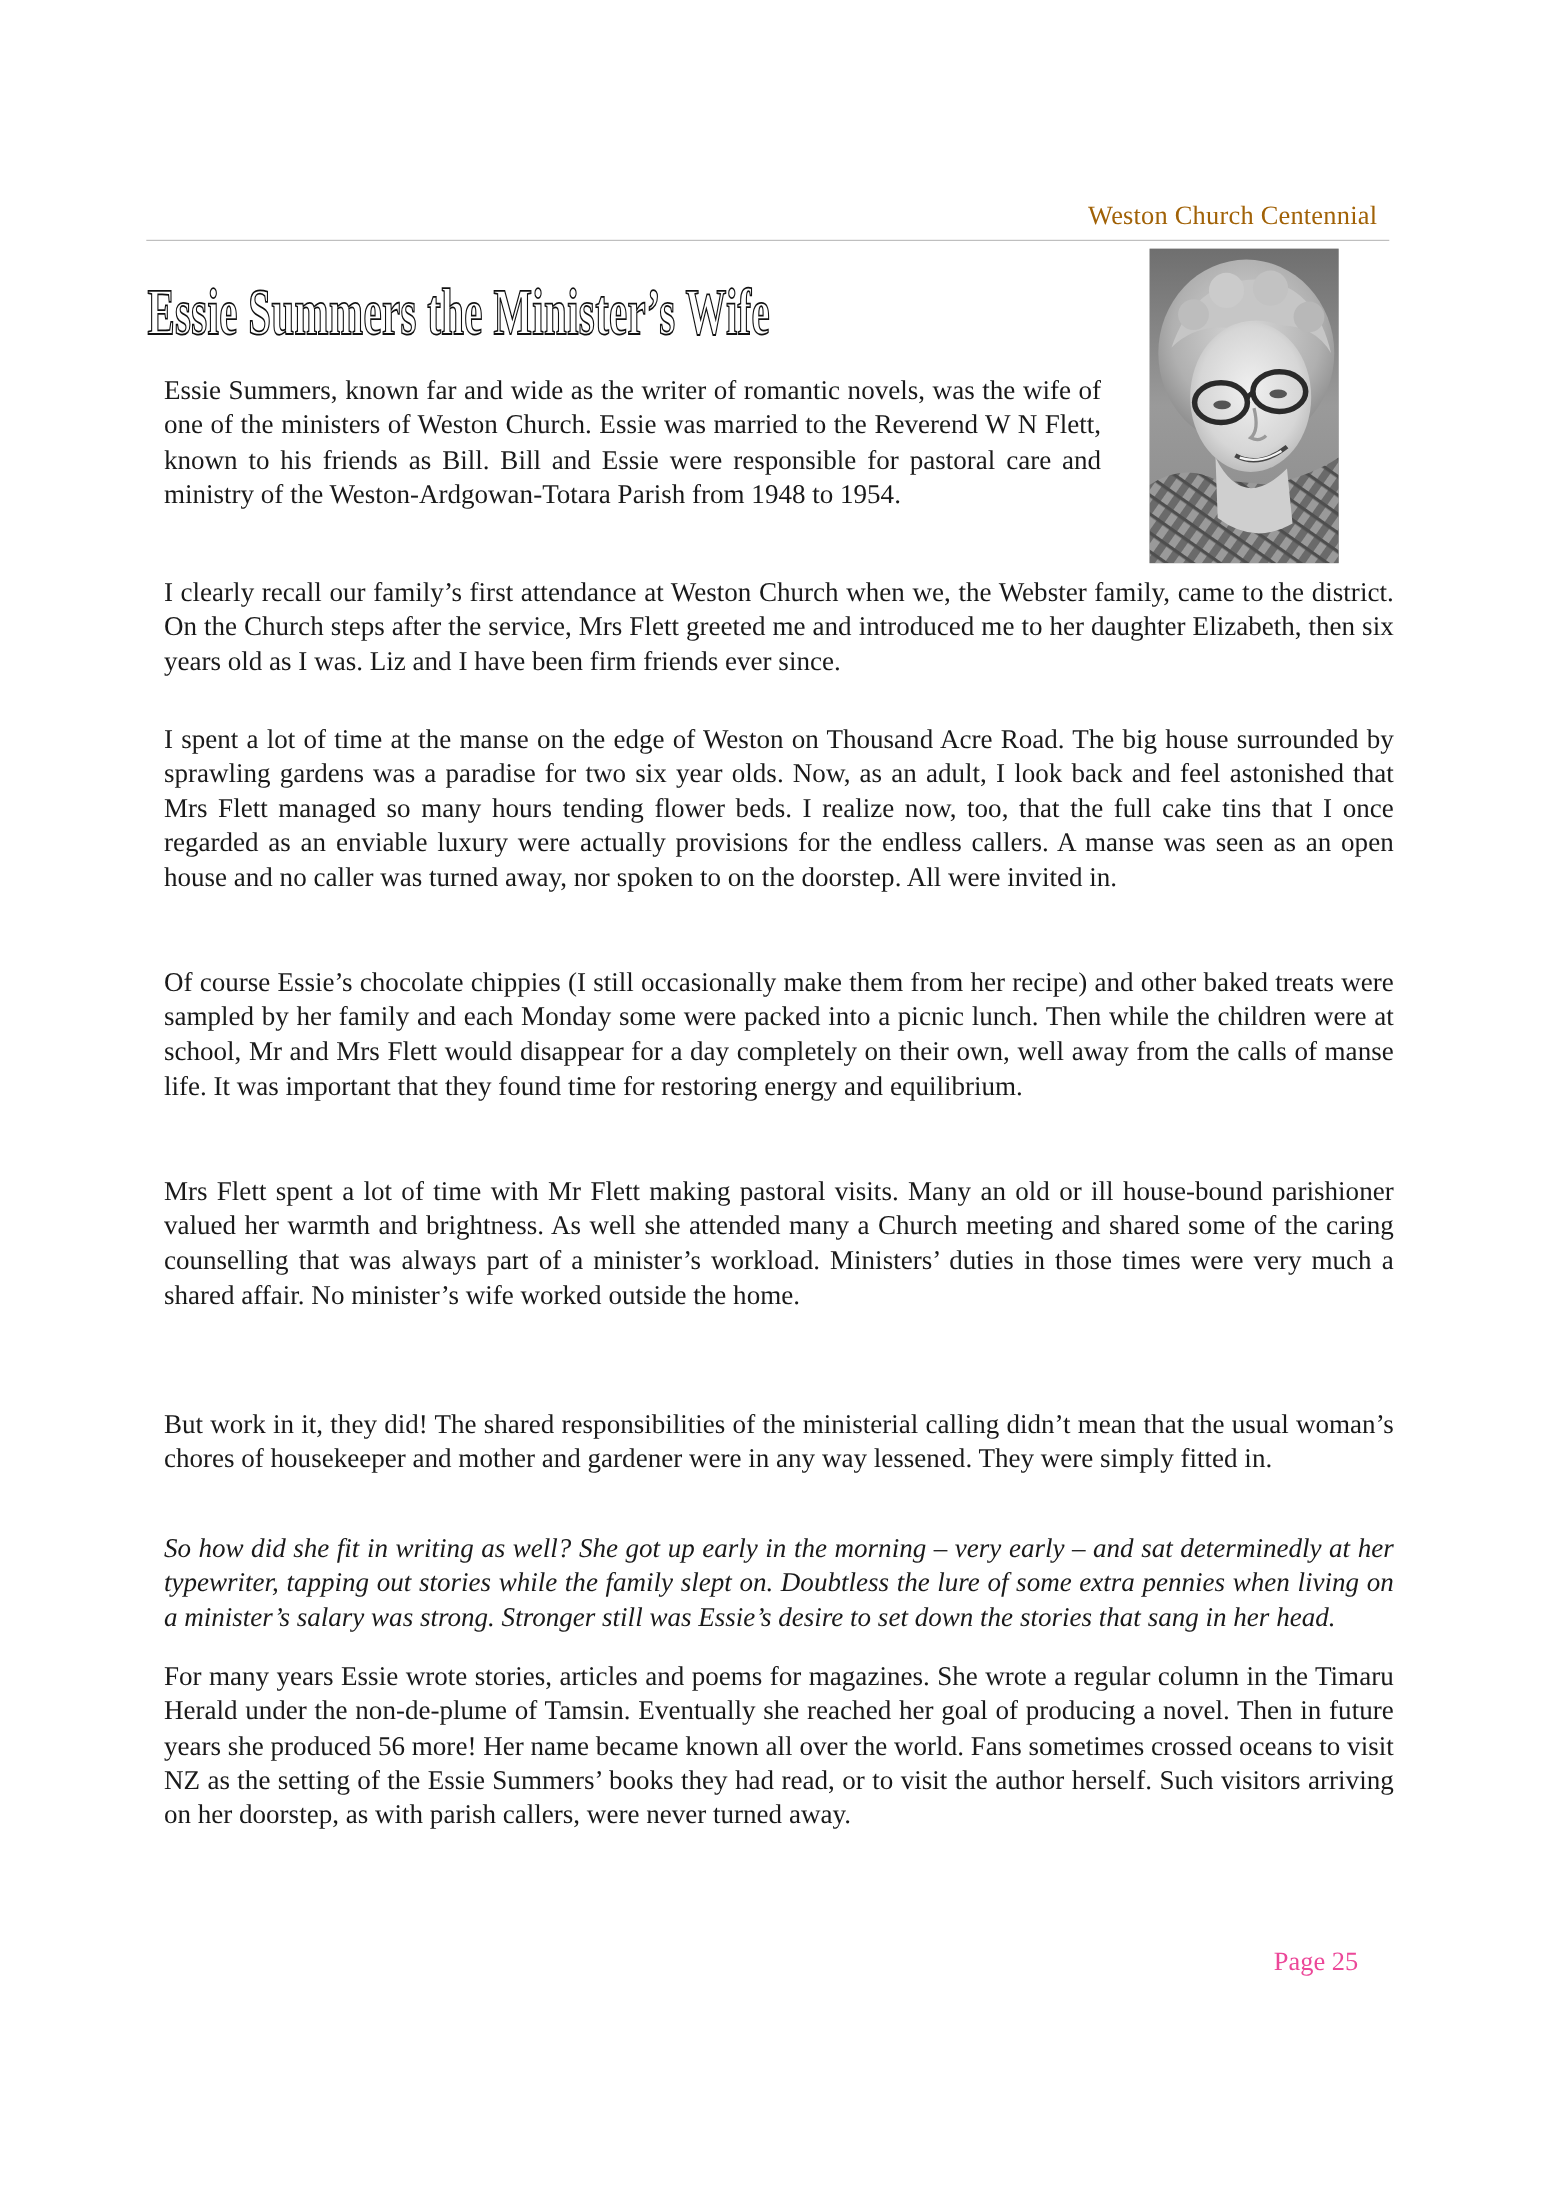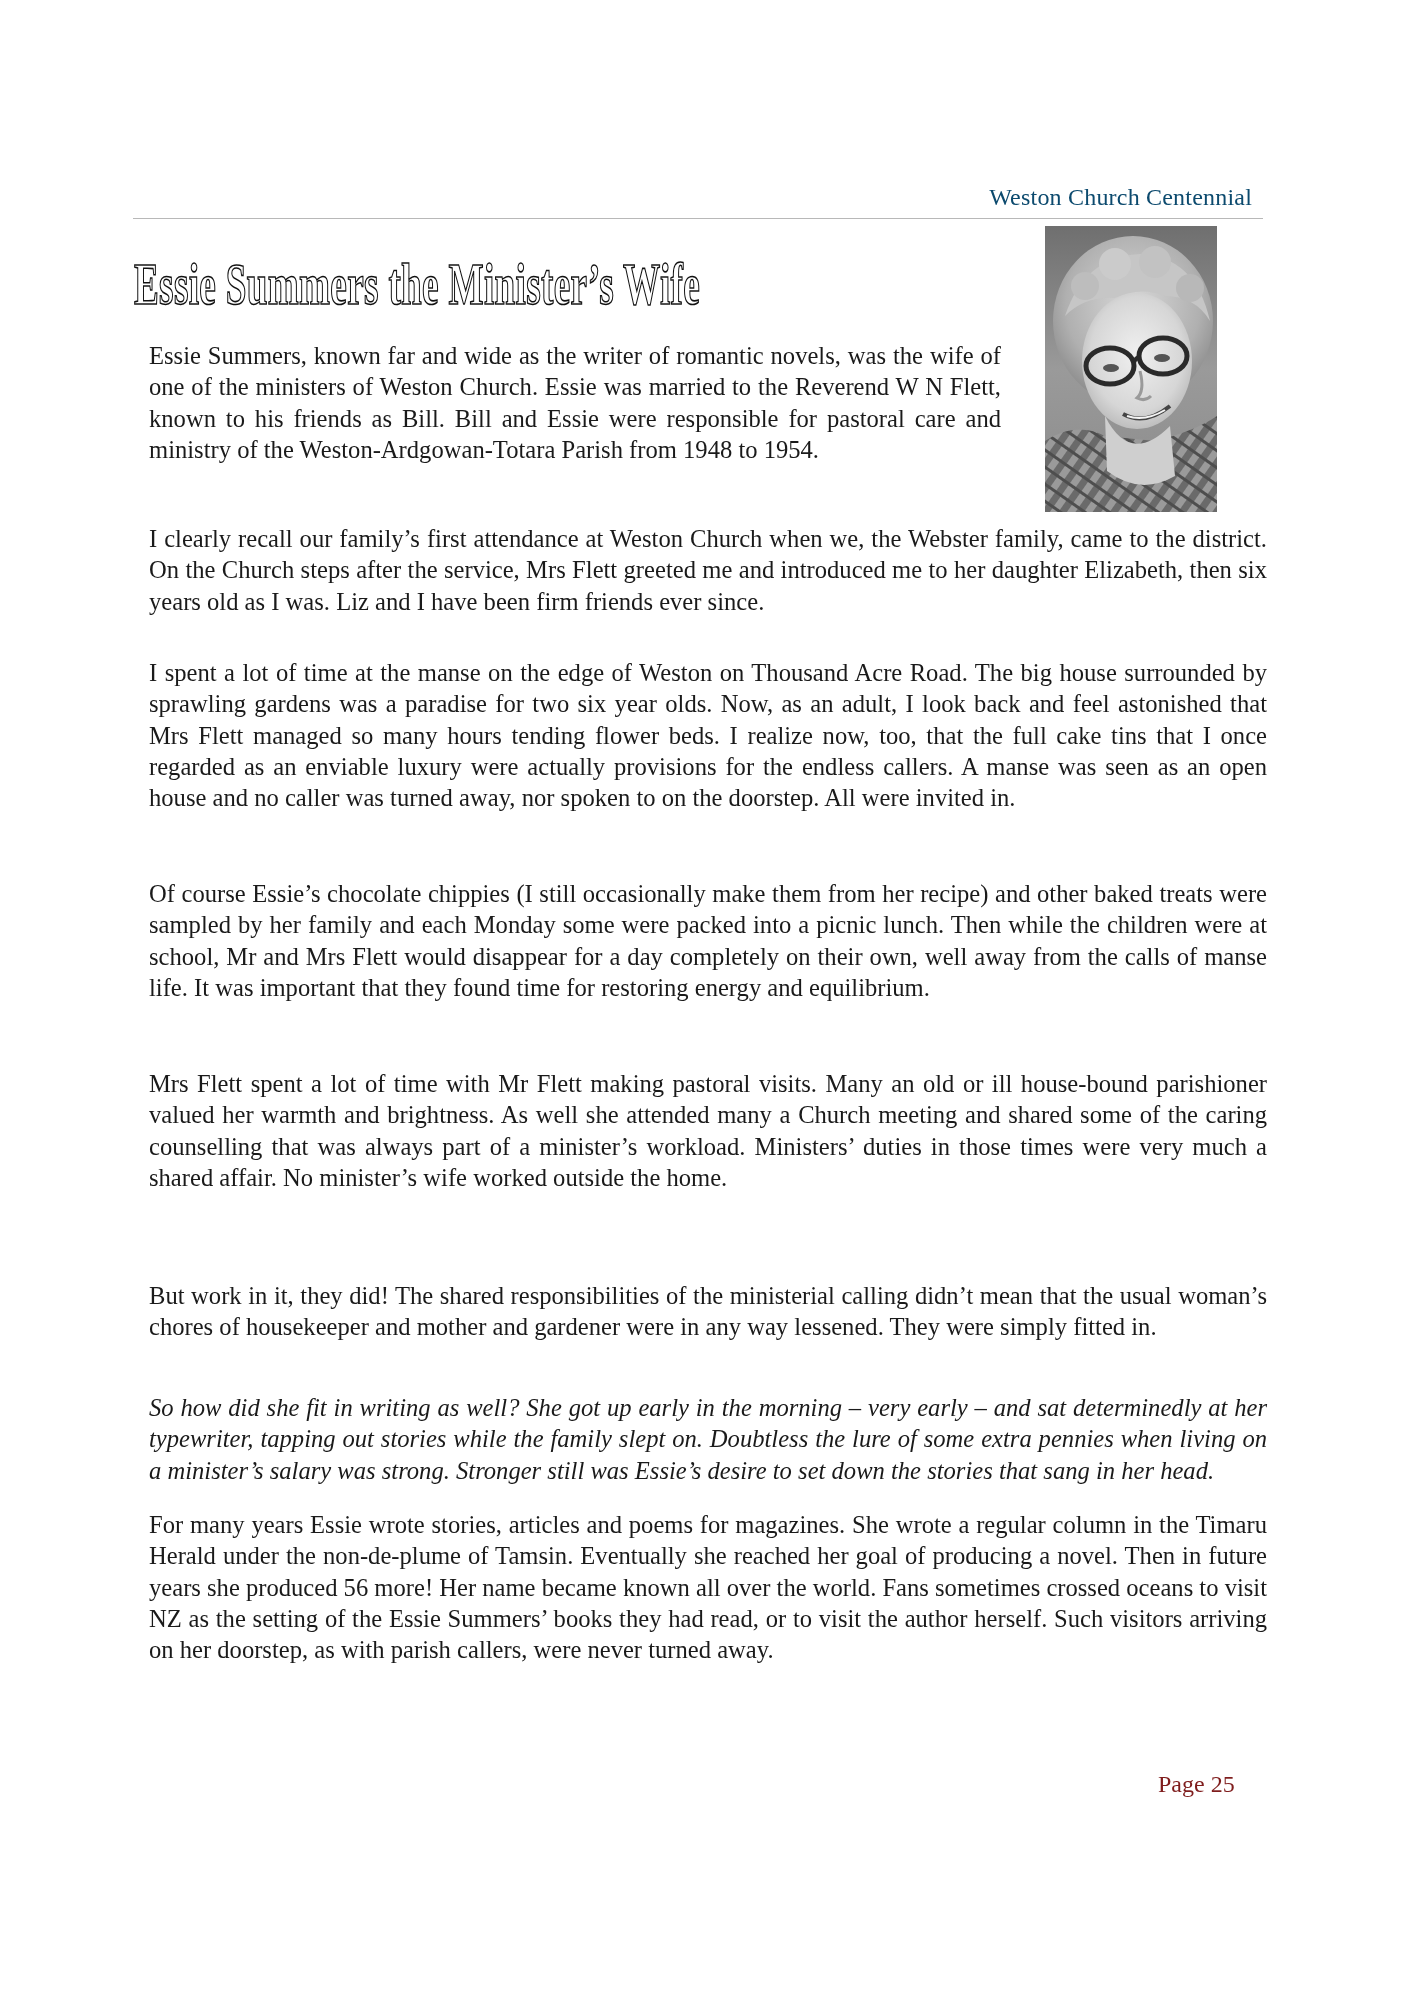--- a/index.html
+++ b/index.html
@@ -15,21 +15,21 @@
       font-family: "Liberation Serif", "DejaVu Serif", serif;
       color: #1a1a1a;
     }
     .running-header {
       position: absolute;
       left: 0;
       top: 184px;
       width: 1252px;
       text-align: right;
       font-size: 24px;
-      color: #0c4a6e;
+      color: #a16207;
       letter-spacing: 0.2px;
     }
     .header-rule {
       position: absolute;
       left: 133px;
       top: 218px;
       width: 1130px;
       height: 0;
       border-top: 1.5px solid #b8b8b8;
     }
@@ -74,21 +74,21 @@
     }
     .body-text.narrow {
       width: 852px;
       text-align: justify;
     }
     .page-number {
       position: absolute;
       left: 1158px;
       top: 1771px;
       font-size: 24px;
-      color: #7f1d1d;
+      color: #ec4899;
     }
   </style>
 </head>
 <body>
 
 <div class="running-header">Weston Church Centennial</div>
 <div class="header-rule"></div>
 
 <h1 class="title">Essie Summers the Minister’s Wife</h1>
 

